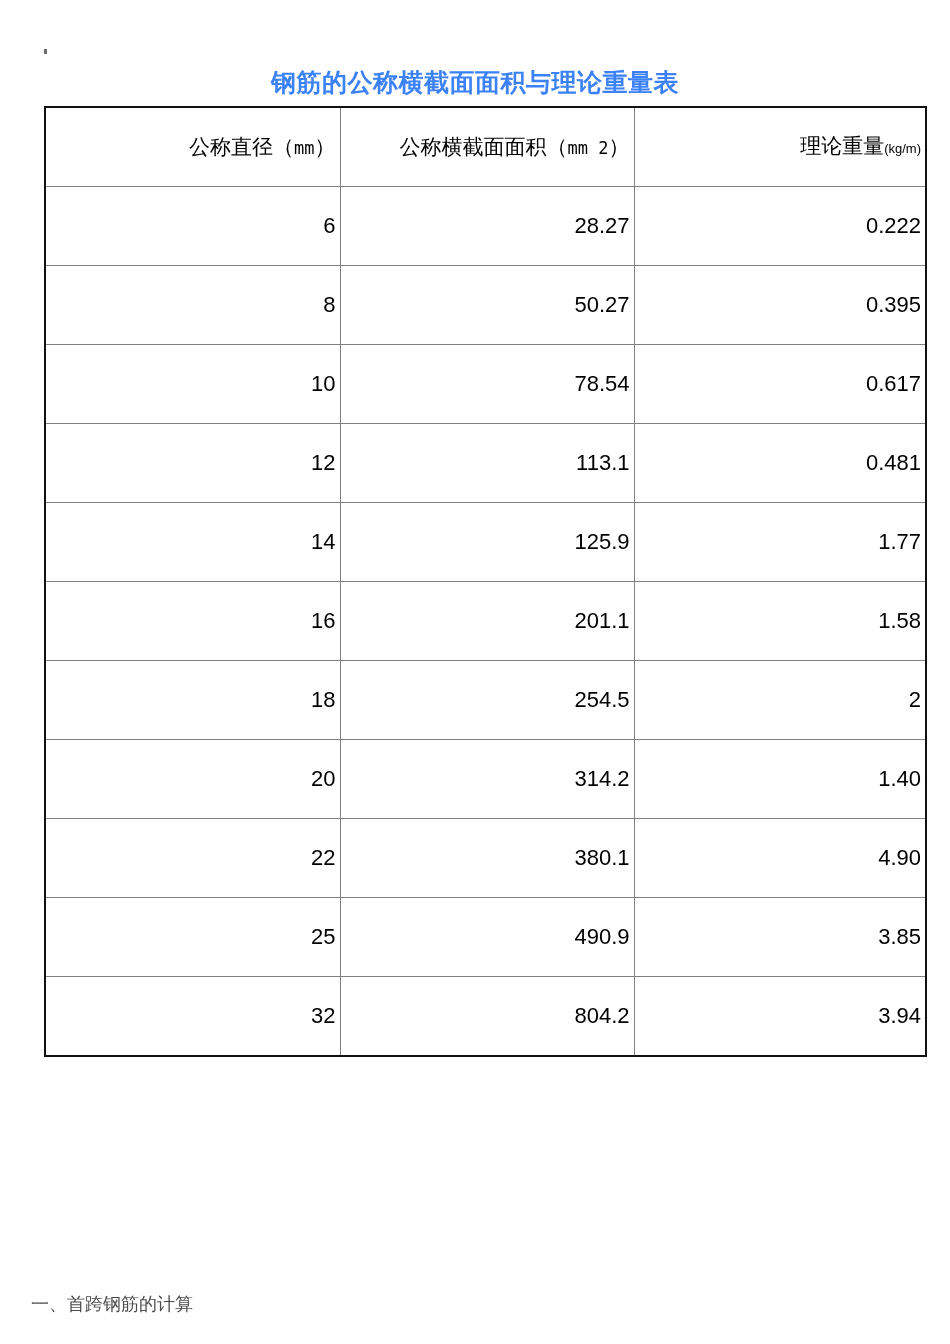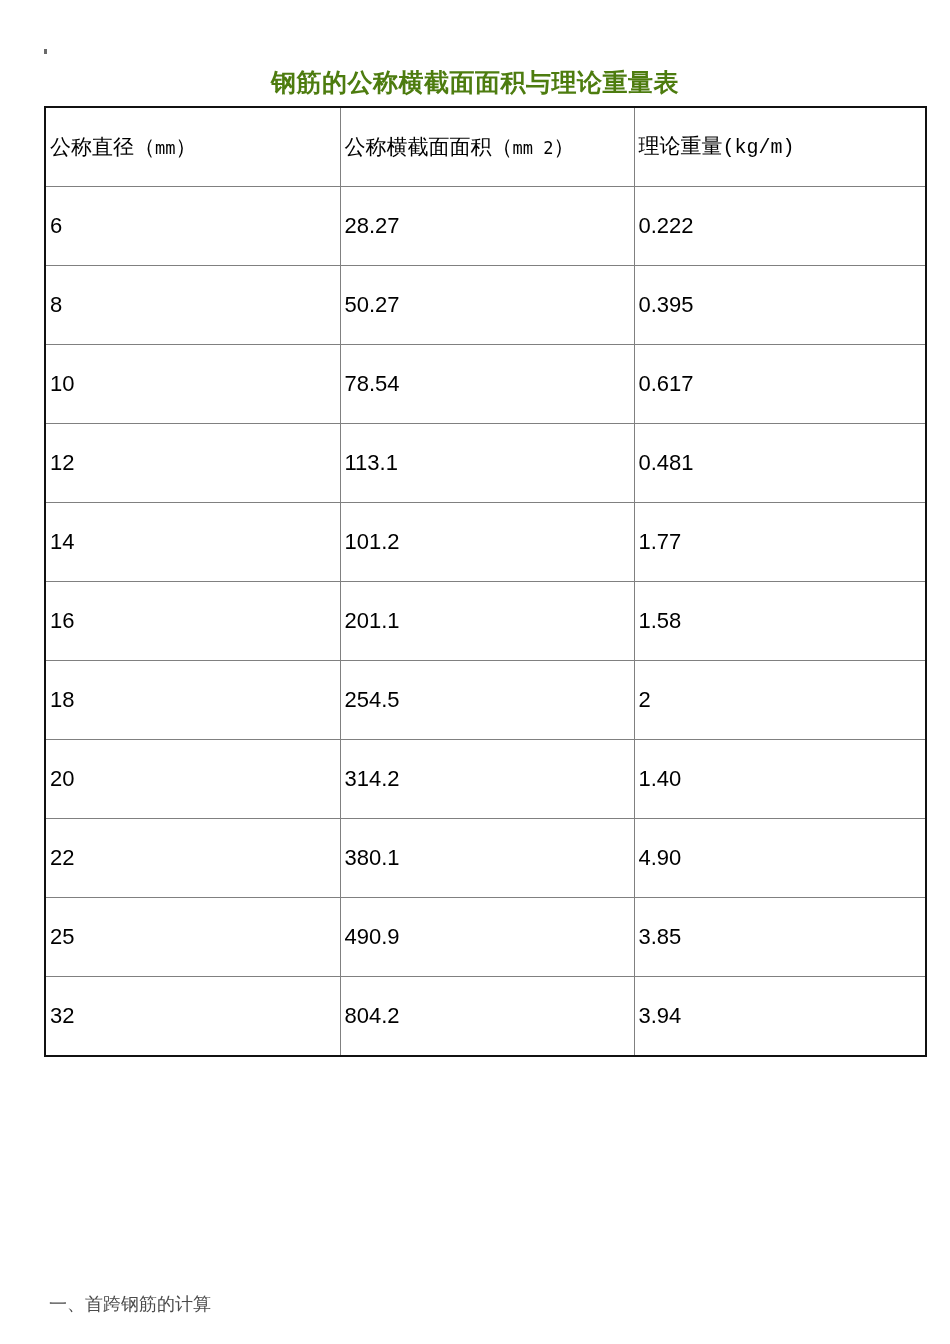--- a/index.html
+++ b/index.html
@@ -32,73 +32,73 @@
     position: absolute;
     left: 0;
     top: 68px;
     width: 950px;
     text-align: center;
     font-family: "DejaVu Sans", "Liberation Sans", sans-serif;
     font-weight: bold;
     font-size: 25px;
     line-height: 30px;
     letter-spacing: 0.5px;
-    color: #4d7c0f;
+    color: #3b82f6;
   }
 
   .rebar-table {
     position: absolute;
     left: 44px;
     top: 106px;
     width: 881px;
     border-collapse: collapse;
     table-layout: fixed;
     border: 2px solid #111111;
   }
   .rebar-table col.c1 { width: 295px; }
   .rebar-table col.c2 { width: 294px; }
   .rebar-table col.c3 { width: 292px; }
 
   .rebar-table td,
   .rebar-table th {
     border: 1px solid #808080;
     height: 78px;
     padding: 0 4px;
-    text-align: left;
+    text-align: right;
     vertical-align: middle;
     font-weight: normal;
   }
 
   .rebar-table thead th {
     font-family: "Liberation Serif", "DejaVu Serif", serif;
     font-size: 21px;
     line-height: 26px;
     white-space: nowrap;
   }
   .rebar-table thead th .unit-mono {
     font-family: "DejaVu Sans Mono", "Liberation Mono", monospace;
     font-size: 17px;
   }
   .rebar-table thead th.col-weight {
     font-size: 21px;
   }
   .rebar-table thead th.col-weight .unit-sans {
-    font-family: Liberation Mono, monospace;
-    font-size: 20px;
+    font-family: Liberation Sans, sans-serif;
+    font-size: 13px;
   }
 
   .rebar-table tbody td {
     font-family: "Liberation Sans", "DejaVu Sans", sans-serif;
     font-size: 22px;
     line-height: 26px;
   }
 
   .footnote {
     position: absolute;
-    left: 49px;
+    left: 31px;
     top: 1292px;
     font-family: "Liberation Serif", "DejaVu Serif", serif;
     font-size: 18px;
     line-height: 24px;
     color: #4a4a4a;
     white-space: nowrap;
     text-align: center;
   }
 </style>
 </head>
@@ -137,21 +137,21 @@
         <td>78.54</td>
         <td>0.617</td>
       </tr>
       <tr>
         <td>12</td>
         <td>113.1</td>
         <td>0.481</td>
       </tr>
       <tr>
         <td>14</td>
-        <td>101.2</td>
+        <td>125.9</td>
         <td>1.77</td>
       </tr>
       <tr>
         <td>16</td>
         <td>201.1</td>
         <td>1.58</td>
       </tr>
       <tr>
         <td>18</td>
         <td>254.5</td>

